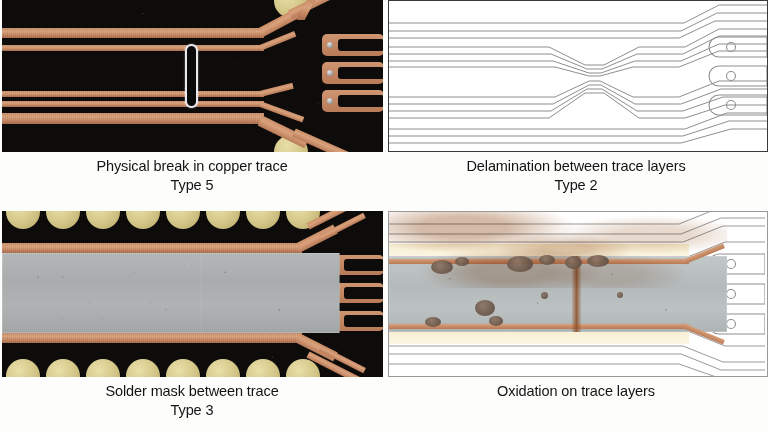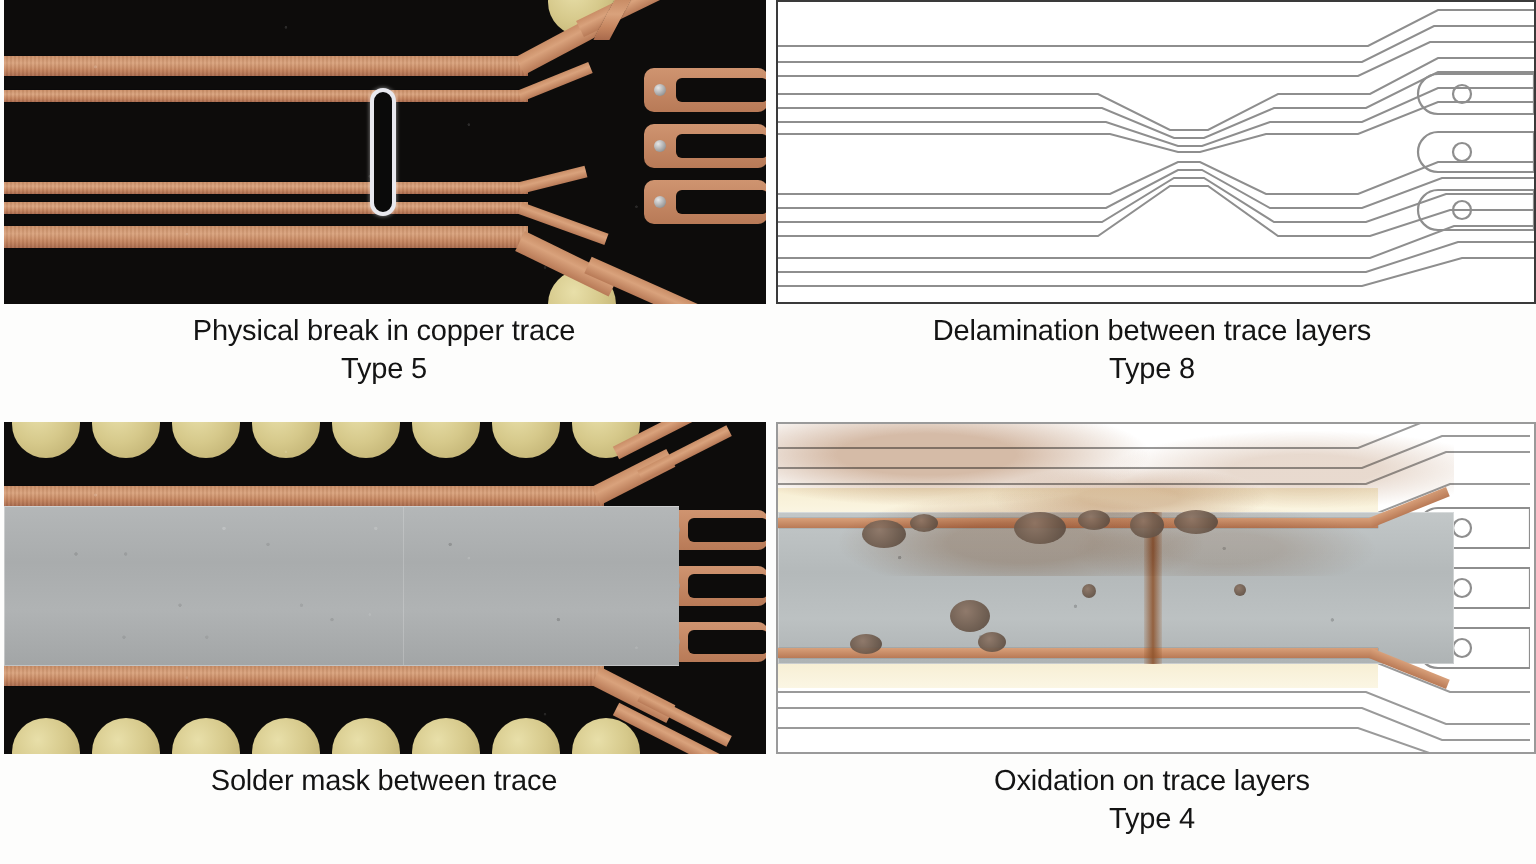--- a/index.html
+++ b/index.html
@@ -235,21 +235,21 @@
             <path d="M330,65 h48 v20 h-48 a10,10 0 0 1 0,-20 z"></path>
             <circle cx="342" cy="75" r="4.5"></circle>
             <path d="M330,94 h48 v20 h-48 a10,10 0 0 1 0,-20 z"></path>
             <circle cx="342" cy="104" r="4.5"></circle>
           </g>
         </svg>
       </div>
     </div>
     <div class="caption">
       <span>Delamination between trace layers</span>
-      <span class="type-label">Type 8</span>
+      <span class="type-label">Type 2</span>
     </div>
   </div>
 
   <div class="panel r2 left">
     <div class="panel-image">
       <div class="photo noise">
 
         <div class="pad-gold" style="left:4px;top:-16px;width:34px;height:34px;"></div>
         <div class="pad-gold" style="left:44px;top:-16px;width:34px;height:34px;"></div>
         <div class="pad-gold" style="left:84px;top:-16px;width:34px;height:34px;"></div>
@@ -289,20 +289,21 @@
         <div class="conn-pad" style="left:328px;top:100px;width:54px;height:20px;"></div>
         <div class="conn-slot" style="left:342px;top:104px;width:40px;height:12px;"></div>
         <div class="via" style="left:332px;top:107px;"></div>
 
         <div class="mask-gray speck" style="left:0px;top:42px;width:338px;height:80px;clip-path:polygon(0 0, 306px 0, 338px 0, 338px 80px, 306px 80px, 0 80px);"></div>
         <div class="mask-gray speck" style="left:0px;top:42px;width:200px;height:80px;opacity:.55;"></div>
       </div>
     </div>
     <div class="caption">
       <span>Solder mask between trace</span>
+      <span class="type-label">Type 3</span>
     </div>
   </div>
 
   <div class="panel r2 right">
     <div class="panel-image" style="border:1px solid #9a9a9a;">
       <div class="lineart">
         <svg width="376" height="164" viewBox="0 0 376 164" style="position:absolute;inset:0;">
           <g fill="none" stroke="#9a9a9a" stroke-width="1">
             <path d="M0,12 L290,12 L330,-4 L376,-4"></path>
             <path d="M0,22 L292,22 L332,6 L376,6"></path>
@@ -345,17 +346,16 @@
         <div class="oxid-blob" style="left:198px;top:43px;width:22px;height:12px;"></div>
         <div class="oxid-blob" style="left:86px;top:88px;width:20px;height:16px;"></div>
         <div class="oxid-blob" style="left:100px;top:104px;width:14px;height:10px;"></div>
         <div class="oxid-blob" style="left:36px;top:105px;width:16px;height:10px;"></div>
         <div class="oxid-blob" style="left:152px;top:80px;width:7px;height:7px;"></div>
         <div class="oxid-blob" style="left:228px;top:80px;width:6px;height:6px;"></div>
       </div>
     </div>
     <div class="caption">
       <span>Oxidation on trace layers</span>
-      <span class="type-label">Type 4</span>
     </div>
   </div>
 
 </div>
 
 </body></html>

